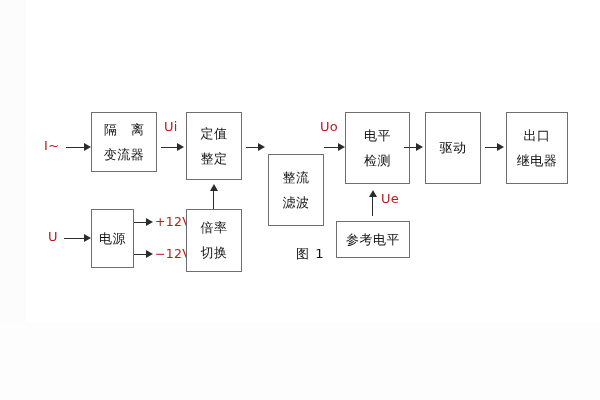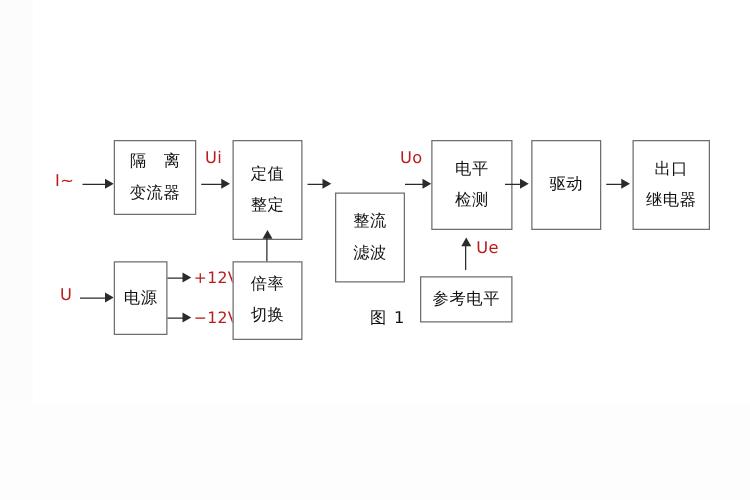--- a/index.html
+++ b/index.html
@@ -125,21 +125,21 @@
 
   <div class="box spaced" style="left:91px; top:112px; width:66px; height:60px;">
     <span class="ln ln1">隔 离</span>
     <span class="ln">变流器</span>
   </div>
 
   <div class="label" style="left:164px; top:119px;">Ui</div>
   <div class="hline" style="left:161px; top:147px; width:18px;"></div>
   <div class="arrow-r" style="left:177px; top:143px;"></div>
 
-  <div class="box" style="left:186px; top:112px; width:56px; height:80px;">
+  <div class="box" style="left:186px; top:112px; width:56px; height:68px;">
     <span class="ln">定值</span>
     <span class="ln">整定</span>
   </div>
 
   <div class="hline" style="left:246px; top:147px; width:14px;"></div>
   <div class="arrow-r" style="left:258px; top:143px;"></div>
 
   <div class="box" style="left:268px; top:112px; width:56px; height:72px;margin-top:42px;">
     <span class="ln">整流</span>
     <span class="ln">滤波</span>

